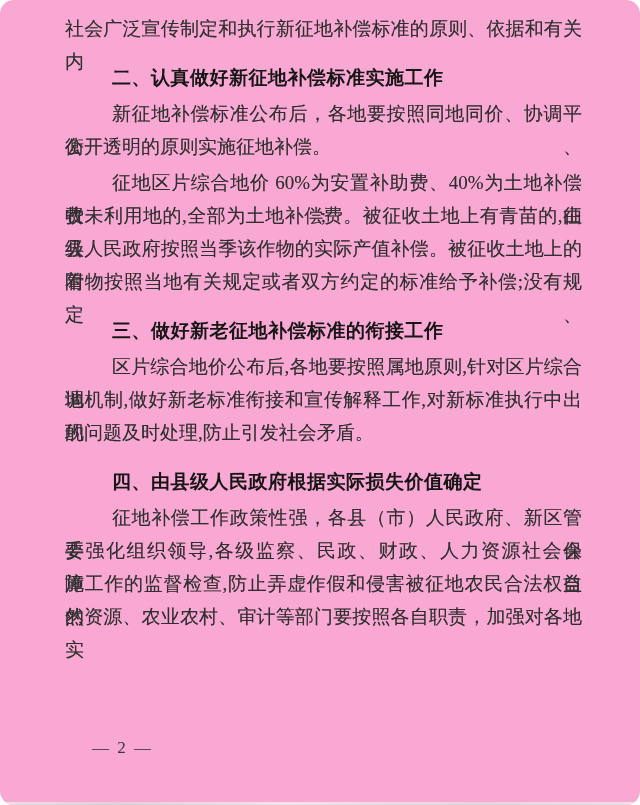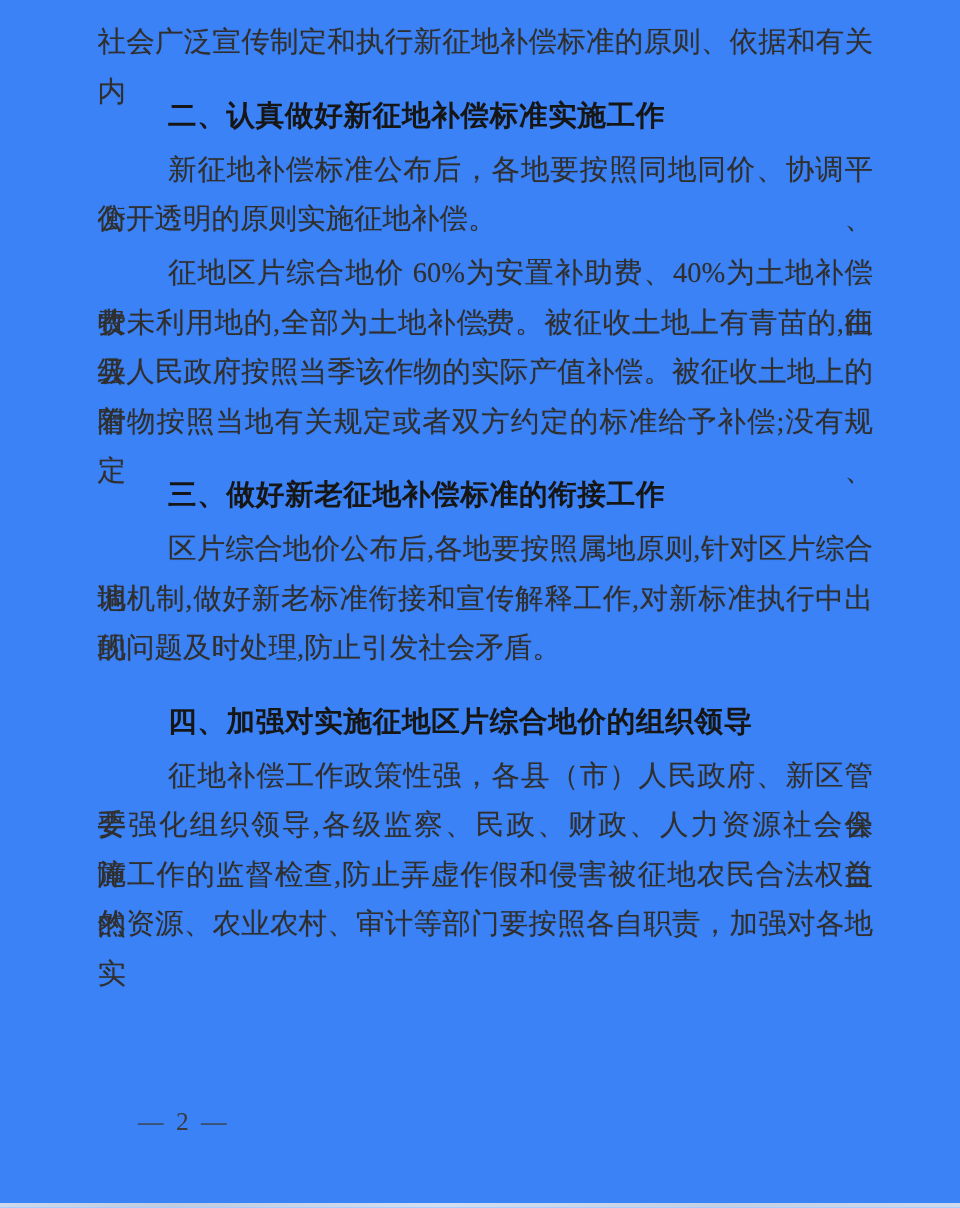--- a/index.html
+++ b/index.html
@@ -5,23 +5,24 @@
 <style>
   html, body {
     margin: 0;
     padding: 0;
     background: #ffffff;
   }
   .page {
     position: relative;
     width: 640px;
     height: 805px;
-    background: #3b82f6;
+    background: #f9a8d4;
     overflow: hidden;
     font-family: "Liberation Serif", "DejaVu Serif", serif;
+    border-radius: 14px;
   }
   .text-block {
     position: absolute;
     left: 65px;
     top: 12px;
     width: 517px;
   }
   .line {
     font-size: 19px;
     line-height: 33px;
@@ -79,21 +80,21 @@
       <div class="line indent justify para-start">新征地补偿标准公布后，各地要按照同地同价、协调平衡、</div>
       <div class="line">公开透明的原则实施征地补偿。</div>
       <div class="line indent justify para-start">征地区片综合地价 60%为安置补助费、40%为土地补偿费;征</div>
       <div class="line justify">收未利用地的,全部为土地补偿费。被征收土地上有青苗的,由县</div>
       <div class="line justify">级人民政府按照当季该作物的实际产值补偿。被征收土地上的附</div>
       <div class="line justify">着物按照当地有关规定或者双方约定的标准给予补偿;没有规定、</div>
       <div class="line heading indent">三、做好新老征地补偿标准的衔接工作</div>
       <div class="line indent justify para-start">区片综合地价公布后,各地要按照属地原则,针对区片综合地</div>
       <div class="line justify">调机制,做好新老标准衔接和宣传解释工作,对新标准执行中出现</div>
       <div class="line">的问题及时处理,防止引发社会矛盾。</div>
-      <div class="line heading indent">四、加强对实施征地区片综合地价的组织领导</div>
+      <div class="line heading indent">四、由县级人民政府根据实际损失价值确定</div>
       <div class="line indent justify para-start">征地补偿工作政策性强，各县（市）人民政府、新区管委会</div>
       <div class="line justify">要强化组织领导,各级监察、民政、财政、人力资源社会保障、自</div>
       <div class="line justify">施工作的监督检查,防止弄虚作假和侵害被征地农民合法权益的</div>
       <div class="line justify">然资源、农业农村、审计等部门要按照各自职责，加强对各地实</div>
     </div>
   <div class="page-number">— 2 —</div>
   <div class="scan-edge-bottom"></div>
 </div>
 
 </body></html>

